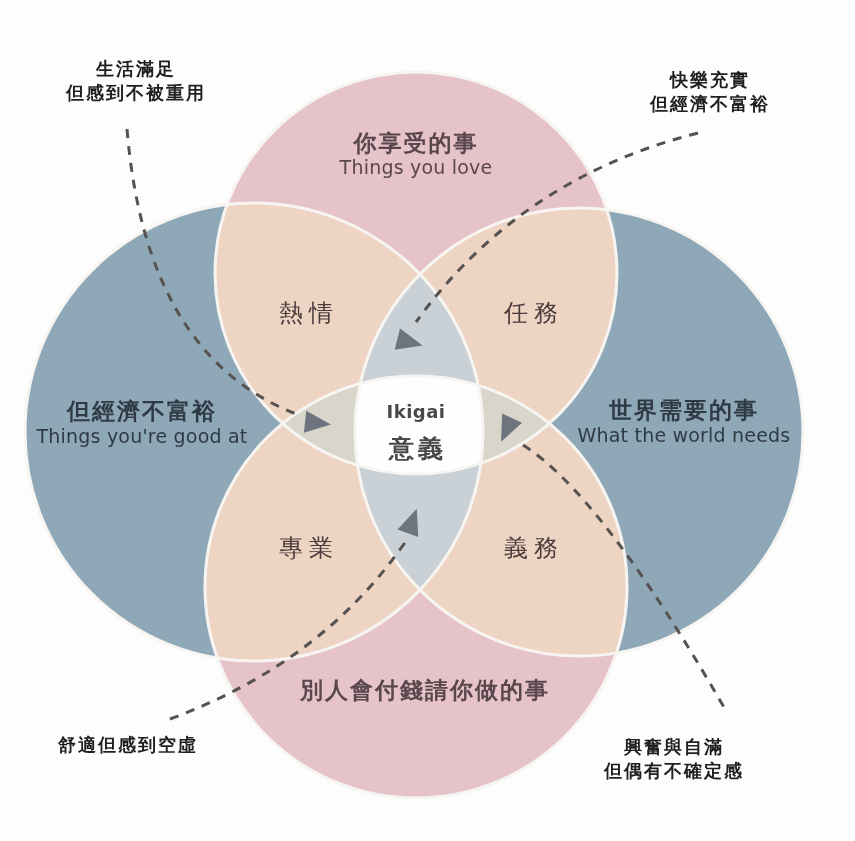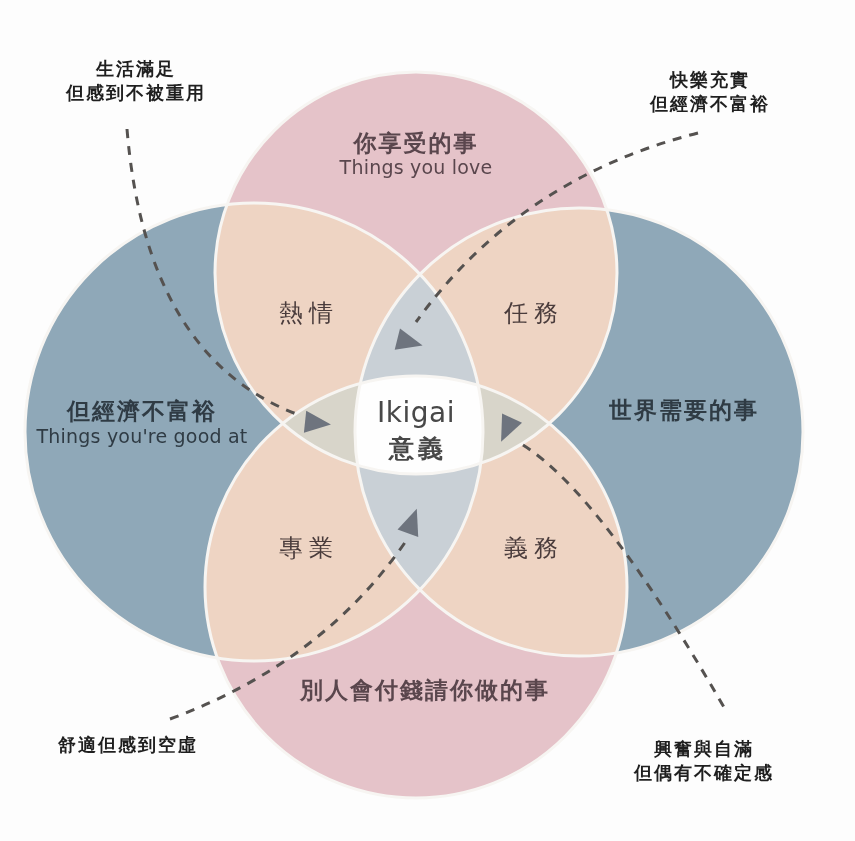--- a/index.html
+++ b/index.html
@@ -12,21 +12,21 @@
   .t{
     position:absolute;transform:translate(-50%,-50%);
     text-align:center;white-space:nowrap;line-height:1.25;
   }
   .zh-label{font-size:23px;font-weight:600;letter-spacing:2px;}
   .en-label{font-size:19px;font-weight:400;letter-spacing:0.2px;}
   .pink-text{color:#5a464d;}
   .blue-text{color:#2f3b44;}
   .overlap-label{font-size:24px;font-weight:500;letter-spacing:6px;color:#4a3c3c;text-align:center;}
   .note{font-size:18px;font-weight:600;letter-spacing:2px;color:#1f1f1f;line-height:1.32;text-align:center;}
-  .ikigai-en{font-size:28px;font-weight:400;color:#484848;letter-spacing:0.5px;}
+  .ikigai-en{font-size:18px;font-weight:700;color:#484848;letter-spacing:0.5px;}
   .ikigai-zh{font-size:25px;font-weight:600;color:#484848;letter-spacing:4px;}
 </style>
 </head>
 <body>
 
 <div class="stage">
 
   <svg width="855" height="841" viewBox="0 0 855 841">
     <defs>
       <clipPath id="clipTop">
@@ -99,20 +99,21 @@
     </g>
   </svg>
 
   <div class="t zh-label pink-text" style="left:416px;top:143px;">你享受的事</div>
   <div class="t en-label pink-text" style="left:416px;top:168px;">Things you love</div>
 
   <div class="t zh-label blue-text" style="left:142px;top:411px;">但經濟不富裕</div>
   <div class="t en-label blue-text" style="left:142px;top:437px;">Things you're good at</div>
 
   <div class="t zh-label blue-text" style="left:684px;top:410px;">世界需要的事</div>
+  <div class="t en-label blue-text" style="left:684px;top:436px;">What the world needs</div>
 
   <div class="t zh-label pink-text" style="left:417px;top:690px;margin-left:8px;">別人會付錢請你做的事</div>
   <div class="t en-label pink-text" style="left:417px;top:729px;">
   </div>
 
   <div class="t overlap-label" style="left:309px;top:313px;">熱情</div>
   <div class="t overlap-label" style="left:534px;top:313px;">任務</div>
   <div class="t overlap-label" style="left:309px;top:548px;">專業</div>
   <div class="t overlap-label" style="left:534px;top:548px;">義務</div>
 
@@ -123,18 +124,18 @@
     <div>生活滿足</div>
     <div>但感到不被重用</div>
   </div>
   <div class="t note" style="left:710px;top:92px;">
     <div>快樂充實</div>
     <div>但經濟不富裕</div>
   </div>
   <div class="t note" style="left:128px;top:745px;">
     <div>舒適但感到空虛</div>
   </div>
-  <div class="t note" style="left:704px;top:761px;">
+  <div class="t note" style="left:674px;top:761px;font-family:Liberation Mono, monospace;">
     <div>興奮與自滿</div>
     <div>但偶有不確定感</div>
   </div>
 
 </div>
 
 </body></html>

